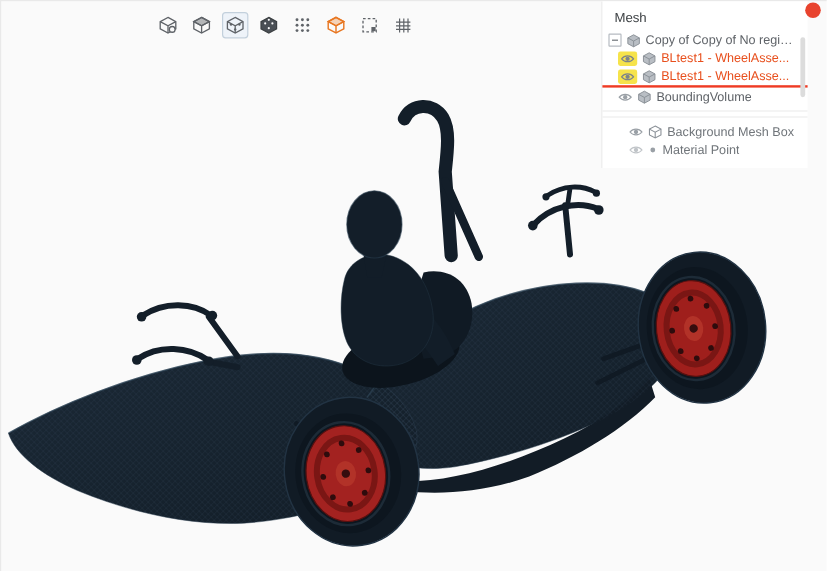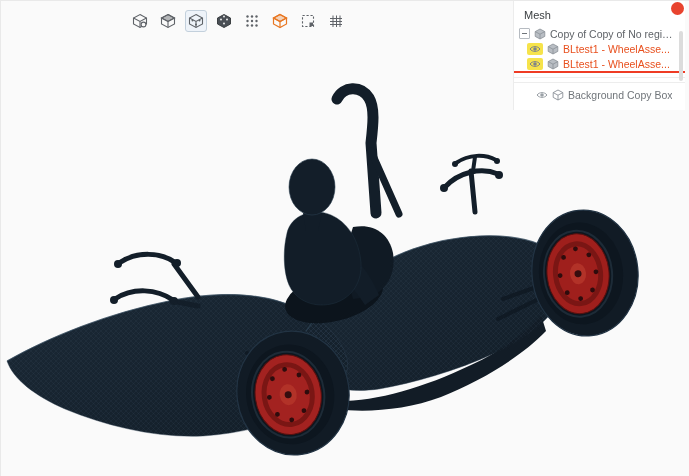--- a/index.html
+++ b/index.html
@@ -13,21 +13,21 @@
   .viewport svg{display:block;}
   
   .toolbar{position:absolute;top:9px;left:128px;z-index:2;display:flex;gap:6px;align-items:center;}
   .tbtn{width:22px;height:22px;display:flex;align-items:center;justify-content:center;
         border:1px solid transparent;border-radius:3px;background:transparent;padding:0;cursor:pointer;}
   .tbtn.selected{background:#eef3f9;border-color:#c3d0dc;}
   
   .notif{position:absolute;top:1px;right:5px;width:13px;height:13px;border-radius:50%;
          background:#e8432e;z-index:5;}
   
-  .panel{position:absolute;top:0;right:4px;width:172px;z-index:3;background:#fff;
+  .panel{position:absolute;top:0;right:16px;width:172px;z-index:3;background:#fff;
          border-left:1px solid #ececec;padding:6px 0 8px 0;box-sizing:border-box;}
   .panel-header{font-size:11px;color:#3c4043;padding:2px 10px 5px 10px;}
   .row{display:flex;align-items:center;gap:4px;height:15px;padding:0 8px 0 5px;
        font-size:10.5px;color:#5f6368;white-space:nowrap;overflow:hidden;cursor:default;}
   .row .label{overflow:hidden;text-overflow:ellipsis;}
   .row.child{padding-left:13px;}
   .row.sel .label{color:#e8501e;}
   .row.uline{border-bottom:2px solid #ef3b24;}
   .hl{display:inline-flex;align-items:center;background:#f6e34b;border-radius:2px;padding:1px 2px;}
   .expander{width:9px;height:9px;border:1px solid #b6bbc1;border-radius:1px;position:relative;flex:0 0 auto;background:#fff;}
@@ -263,33 +263,52 @@
           <circle cx="6" cy="5" r="1.8" fill="#7d838a"></circle>
         </svg>
       </span>
       <svg class="icn" width="12" height="12" viewBox="0 0 12 12">
         <path d="M6 1 L10.8 3.6 L10.8 8.4 L6 11 L1.2 8.4 L1.2 3.6 Z" fill="#b9bec4" stroke="#8a9097" stroke-width="0.8"></path>
         <path d="M1.2 3.6 L6 6.2 L10.8 3.6 M6 6.2 L6 11" fill="none" stroke="#8a9097" stroke-width="0.8"></path>
       </svg>
       <span class="label">BLtest1 - WheelAsse...</span>
     </div>
 
+    <div class="row child">
+      <svg width="12" height="10" viewBox="0 0 12 10">
+        <path d="M1 5 C3.5 1.8 8.5 1.8 11 5 C8.5 8.2 3.5 8.2 1 5 Z" fill="none" stroke="#9aa0a6" stroke-width="1"></path>
+        <circle cx="6" cy="5" r="1.8" fill="#9aa0a6"></circle>
+      </svg>
+      <svg class="icn" width="12" height="12" viewBox="0 0 12 12">
+        <path d="M6 1 L10.8 3.6 L10.8 8.4 L6 11 L1.2 8.4 L1.2 3.6 Z" fill="#b9bec4" stroke="#8a9097" stroke-width="0.8"></path>
+        <path d="M1.2 3.6 L6 6.2 L10.8 3.6 M6 6.2 L6 11" fill="none" stroke="#8a9097" stroke-width="0.8"></path>
+      </svg>
+      <span class="label">BoundingVolume</span>
+    </div>
 
     <div class="divider"></div>
     <div class="divider"></div>
 
     <div class="row gchild">
       <svg width="12" height="10" viewBox="0 0 12 10">
         <path d="M1 5 C3.5 1.8 8.5 1.8 11 5 C8.5 8.2 3.5 8.2 1 5 Z" fill="none" stroke="#9aa0a6" stroke-width="1"></path>
         <circle cx="6" cy="5" r="1.8" fill="#9aa0a6"></circle>
       </svg>
       <svg class="icn" width="12" height="12" viewBox="0 0 12 12">
         <path d="M6 1 L10.8 3.6 L10.8 8.4 L6 11 L1.2 8.4 L1.2 3.6 Z" fill="none" stroke="#8a9097" stroke-width="0.9"></path>
         <path d="M1.2 3.6 L6 6.2 L10.8 3.6 M6 6.2 L6 11" fill="none" stroke="#8a9097" stroke-width="0.9"></path>
       </svg>
-      <span class="label">Background Copy Box</span>
-    </div>
-
+      <span class="label">Background Mesh Box</span>
+    </div>
+
+    <div class="row gchild">
+      <svg width="12" height="10" viewBox="0 0 12 10">
+        <path d="M1 5 C3.5 1.8 8.5 1.8 11 5 C8.5 8.2 3.5 8.2 1 5 Z" fill="none" stroke="#c0c4c8" stroke-width="1"></path>
+        <circle cx="6" cy="5" r="1.8" fill="#c0c4c8"></circle>
+      </svg>
+      <span class="bullet"></span>
+      <span class="label">Material Point</span>
+    </div>
 
     <div class="scrollthumb"></div>
   </div>
 
 </div>
 
 </body></html>

